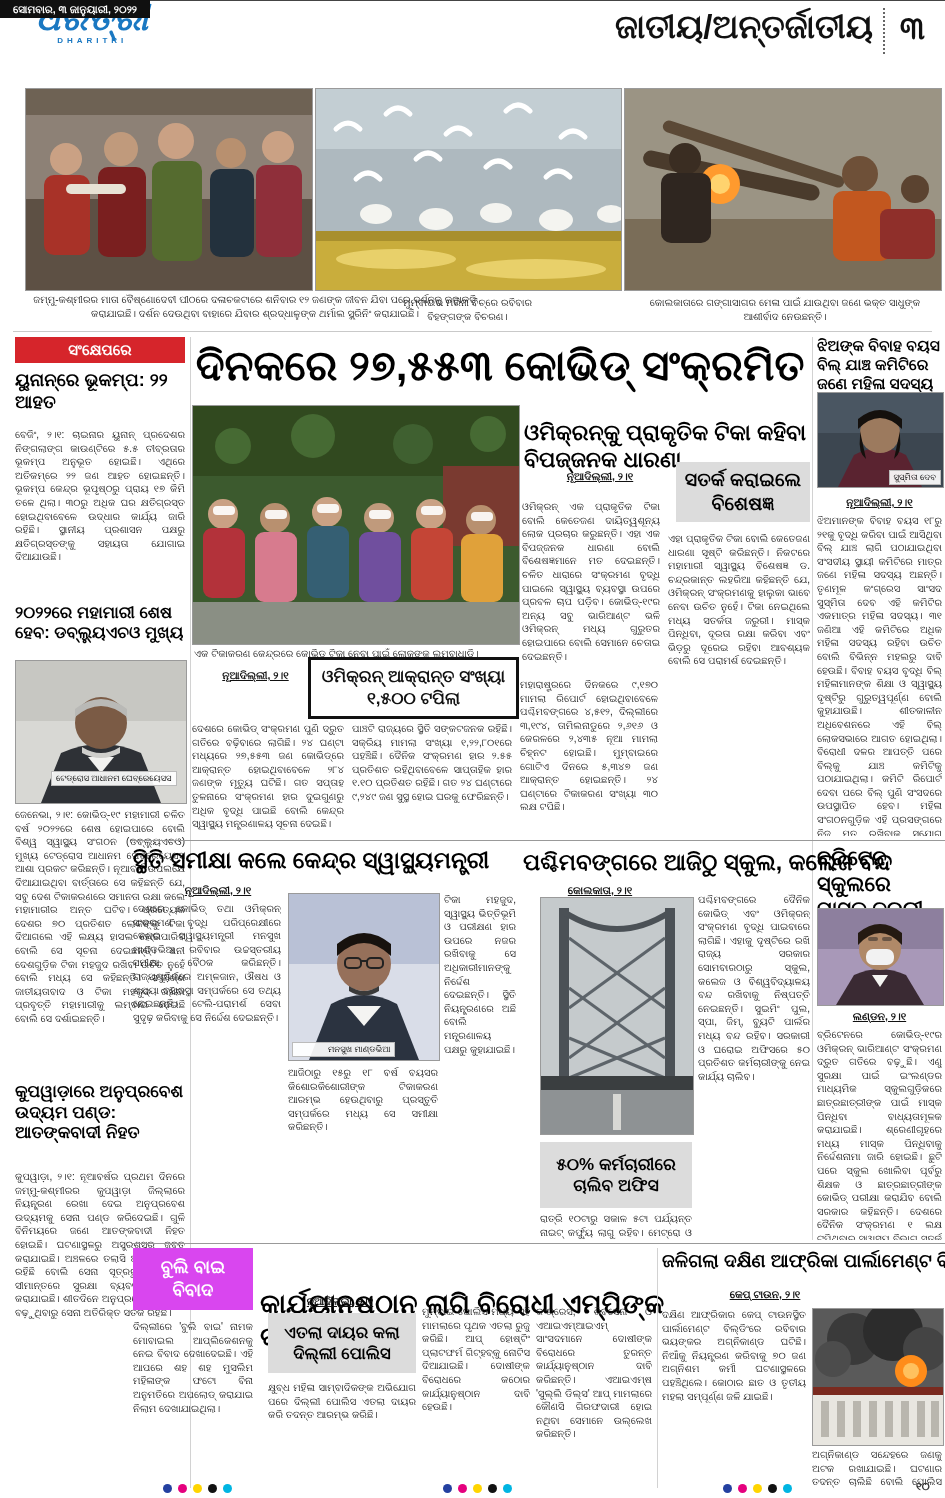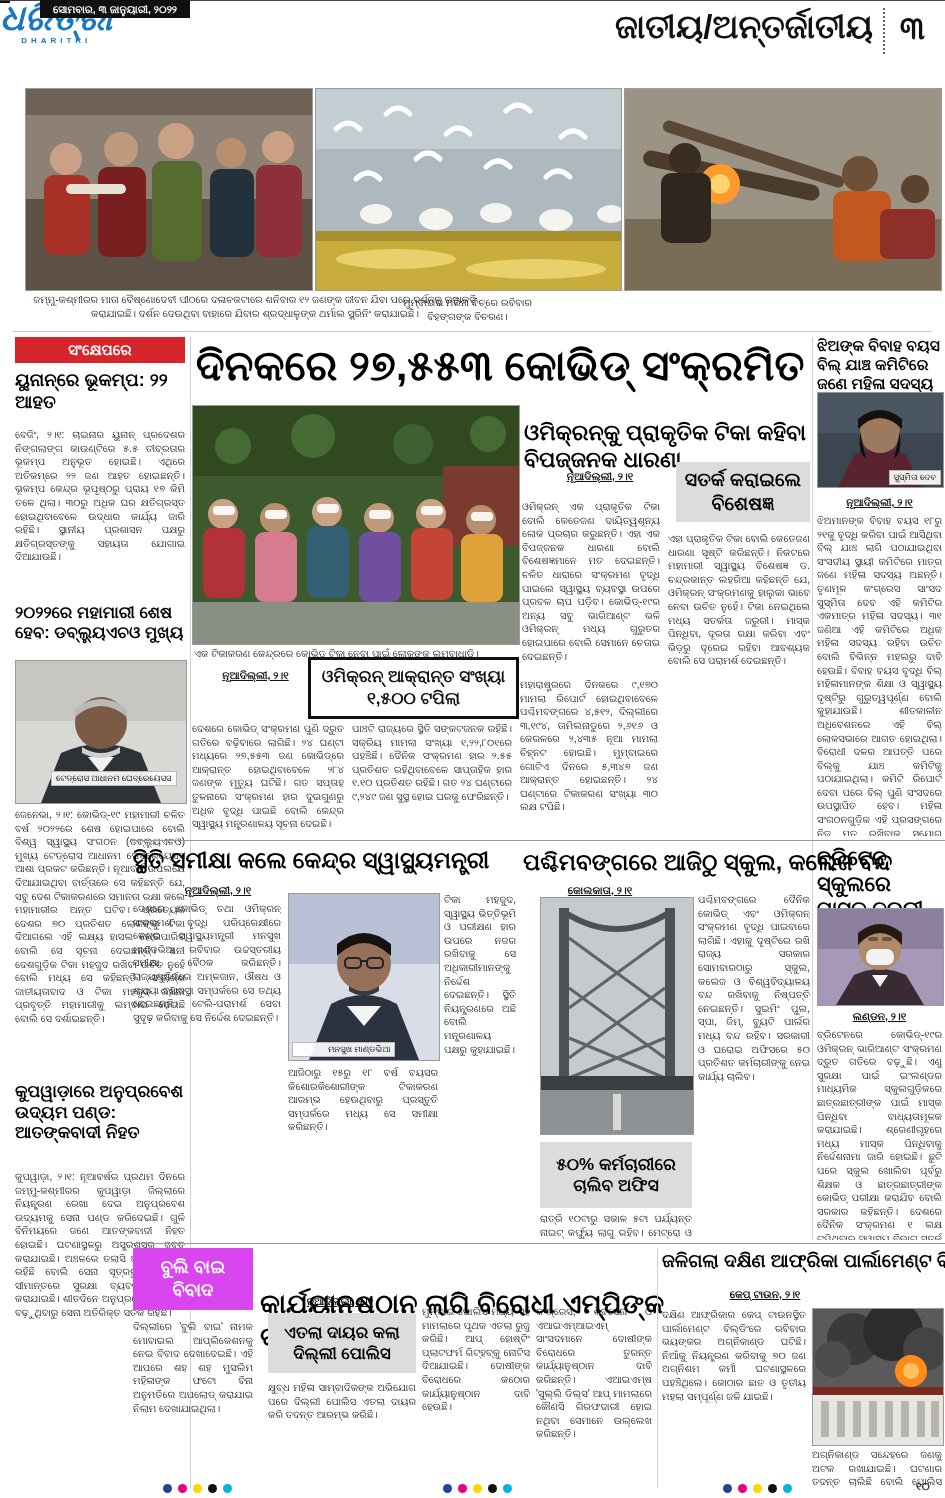--- a/index.html
+++ b/index.html
@@ -37,26 +37,26 @@
            padding:1px 4px;border:1px solid #bbb;}
   .dot{position:absolute;width:9px;height:9px;border-radius:50%;}
   .regmark{font-size:11px;font-weight:bold;color:#333;}
 </style>
 </head>
 <body>
 
 <div id="page">
 
   <div class="abs" style="left:0;top:54;width:10px;border-top:3px solid #111;"></div>
-  <div class="abs" style="left:55;top:6;width:130;">
+  <div class="abs" style="left:55;top:6;width:130;padding-left:36px;">
     <div class="logo">ଧରିତ୍ରୀ</div>
     <div class="logo-sub">DHARITRI</div>
   </div>
   <div class="rule-h" style="left:0;top:60;width:945px;"></div>
-  <div class="abs datebar" style="left:13;top:49;width:150px;height:18px;margin-left:40px;">
+  <div class="abs datebar" style="left:13;top:49;width:150px;height:18px;">
     <span>ସୋମବାର, ୩ ଜାନୁୟାରୀ, ୨୦୨୨</span>
   </div>
   <div class="abs section-title" style="right:72px;top:8px;">ଜାତୀୟ/ଅନ୍ତର୍ଜାତୀୟ</div>
   <div class="abs dotted-div" style="right:60px;top:8px;height:46px;"></div>
   <div class="abs pageno" style="right:20px;top:10px;">୩</div>
 
   <div class="abs photo" style="left:25px;top:88px;width:286px;height:201px;">
     <svg viewBox="0 0 286 201" preserveAspectRatio="none">
       <rect width="286" height="201" fill="#8d8176"></rect>
       <rect y="110" width="286" height="91" fill="#5d5044"></rect>
@@ -115,20 +115,21 @@
       <circle cx="60" cy="70" r="16" fill="#3a2d22"></circle>
         <rect x="36" y="84" width="50" height="70" rx="10" fill="#2f2620"></rect>
       <circle cx="235" cy="85" r="18" fill="#6e5038"></circle>
         <rect x="208" y="102" width="58" height="70" rx="10" fill="#c2571f"></rect>
       <rect x="255" y="120" width="55" height="50" rx="8" fill="#8f2f2a"></rect>
       <circle cx="290" cy="100" r="14" fill="#5b4330"></circle>
     </svg>
   </div>
   <div class="abs cap cap-c" style="left:25px;top:293px;width:460px;">ଜମ୍ମୁ-କଶ୍ମୀରର ମାତା ବୈଷ୍ଣୋଦେବୀ ପୀଠରେ ଦଳାଚକଟାରେ ଶନିବାର ୧୨ ଜଣଙ୍କ ଜୀବନ ଯିବା ପରେ ଦର୍ଶନକୁ କଡ଼ାକଡ଼ି କରାଯାଇଛି। ଦର୍ଶନ ଦେଉଥିବା ବାହାରେ ଯିବାର ଶ୍ରଦ୍ଧାଳୁଙ୍କ ଥର୍ମାଲ ସ୍କ୍ରିନିଂ କରାଯାଇଛି।</div>
   <div class="abs cap cap-c" style="left:385px;top:296px;width:165px;">ମୁମ୍ବାଇର ମରିନା ବିଚ୍‌ରେ ରବିବାର ବିହଙ୍ଗଙ୍କ ବିଚରଣ।</div>
+  <div class="abs cap cap-c" style="left:645px;top:296px;width:280px;">କୋଲକାତାରେ ଗଙ୍ଗାସାଗର ମେଳା ପାଇଁ ଯାଉଥିବା ଜଣେ ଭକ୍ତ ସାଧୁଙ୍କ ଆଶୀର୍ବାଦ ନେଉଛନ୍ତି।</div>
   <div class="rule-h-light" style="left:13px;top:331px;width:919px;"></div>
 
   <div class="abs redbox" style="left:15px;top:337px;width:170px;height:26px;">
     <span>ସଂକ୍ଷେପରେ</span>
   </div>
   <div class="abs hl" style="left:15px;top:370px;width:170px;font-size:18px;">ୟୁନାନ୍‌ରେ ଭୂକମ୍ପ: ୨୨ ଆହତ</div>
   <div class="abs body-text" style="left:15px;top:428px;width:170px;height:168px;">ବେଜିଂ, ୨।୧: ଚାଇନାର ୟୁନାନ୍ ପ୍ରଦେଶର ନିଙ୍ଗଲାଙ୍ଗ କାଉଣ୍ଟିରେ ୫.୫ ତୀବ୍ରତାର ଭୂକମ୍ପ ଅନୁଭୂତ ହୋଇଛି। ଏଥିରେ ଅତିକମ୍‌ରେ ୨୨ ଜଣ ଆହତ ହୋଇଛନ୍ତି। ଭୂକମ୍ପ କେନ୍ଦ୍ର ଭୂପୃଷ୍ଠରୁ ପ୍ରାୟ ୧୭ କିମି ତଳେ ଥିଲା। ୩୦ରୁ ଅଧିକ ଘର କ୍ଷତିଗ୍ରସ୍ତ ହୋଇଥିବାବେଳେ ଉଦ୍ଧାର କାର୍ଯ୍ୟ ଜାରି ରହିଛି। ସ୍ଥାନୀୟ ପ୍ରଶାସନ ପକ୍ଷରୁ କ୍ଷତିଗ୍ରସ୍ତଙ୍କୁ ସହାୟତା ଯୋଗାଇ ଦିଆଯାଉଛି।</div>
 
   <div class="abs hl" style="left:15px;top:602px;width:170px;font-size:16.5px;">୨୦୨୨ରେ ମହାମାରୀ ଶେଷ ହେବ: ଡବ୍ଲ୍ୟୁଏଚଓ ମୁଖ୍ୟ</div>
   <div class="abs photo" style="left:15px;top:660px;width:170px;height:142px;">

